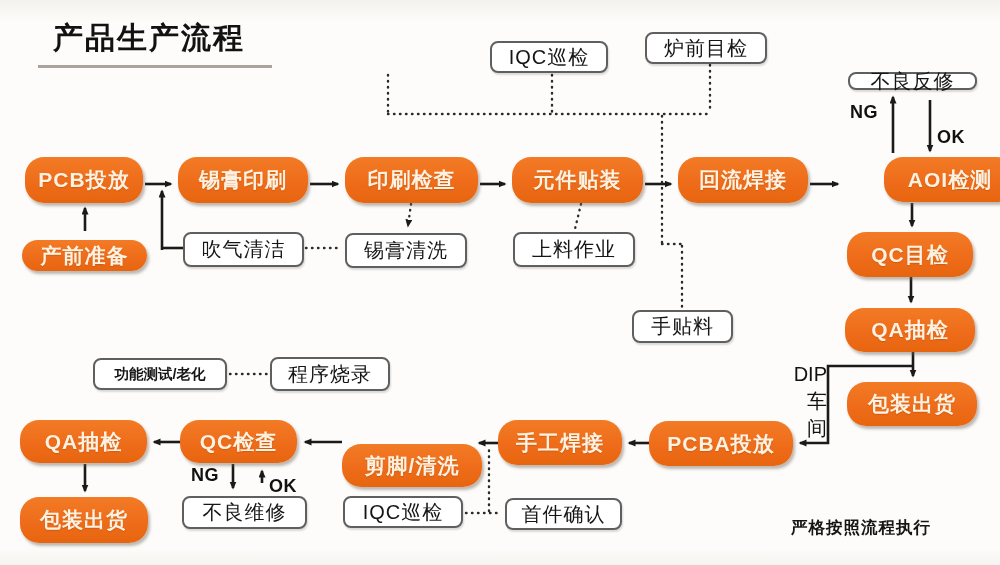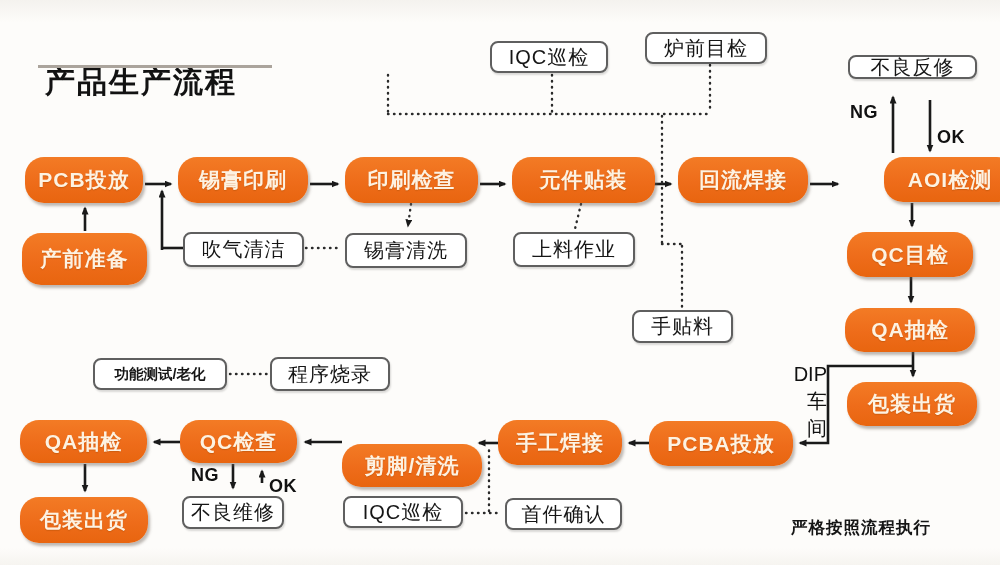--- a/index.html
+++ b/index.html
@@ -31,23 +31,22 @@
     border:2px solid #5f5f5f;
     border-radius:8px;
     font-size:20px;font-weight:500;letter-spacing:1px;
     box-shadow:1px 2px 2px rgba(0,0,0,.14);
   }
   .aux.small{font-size:14.5px;font-weight:700;letter-spacing:0;}
   .lbl{
     position:absolute;color:#111;font-weight:800;font-size:18px;letter-spacing:.5px;
   }
   #title{
-    position:absolute;left:45px;top:18px;font-size:30px;font-weight:900;color:#121212;
+    position:absolute;left:53px;top:18px;font-size:30px;font-weight:900;color:#121212;
     letter-spacing:2px;
-    margin-top:44px;
   }
   #title-underline{
     position:absolute;left:38px;top:65px;width:234px;height:3px;background:#aba49c;
   }
   #footer-note{
     position:absolute;left:791px;top:517px;font-size:16.5px;font-weight:800;color:#151515;letter-spacing:1px;
   }
   #dip-label{position:absolute;left:791px;top:361px;width:36px;text-align:right;line-height:1.35;
     font-size:20px;font-weight:400;color:#111;}
   svg#wires{position:absolute;left:0;top:0;}
@@ -103,49 +102,49 @@
       <path d="M466,513 L502,513"></path>
       <path d="M489,511 L489,447"></path>
     </g>
   </svg>
 
   <div id="title">产品生产流程</div>
   <div id="title-underline"></div>
 
   <div class="nd aux" style="left:490px;top:41px;width:118px;height:32px">IQC巡检</div>
   <div class="nd aux" style="left:645px;top:32px;width:122px;height:32px">炉前目检</div>
-  <div class="nd aux" style="left:848px;top:55px;width:129px;height:24px">不良反修</div>
+  <div class="nd aux" style="left:848px;top:72px;width:129px;height:18px">不良反修</div>
 
   <div class="nd proc" style="left:25px;top:157px;width:118px;height:46px">PCB投放</div>
   <div class="nd proc" style="left:178px;top:157px;width:130px;height:46px">锡膏印刷</div>
   <div class="nd proc" style="left:345px;top:157px;width:133px;height:46px">印刷检查</div>
-  <div class="nd proc" style="left:512px;top:157px;width:143px;height:46px">元件贴装</div>
+  <div class="nd proc" style="left:512px;top:157px;width:131px;height:46px">元件贴装</div>
   <div class="nd proc" style="left:678px;top:157px;width:130px;height:46px">回流焊接</div>
   <div class="nd proc" style="left:884px;top:157px;width:132px;height:45px">AOI检测</div>
 
-  <div class="nd proc" style="left:22px;top:233px;width:125px;height:52px">产前准备</div>
+  <div class="nd proc" style="left:22px;top:240px;width:125px;height:31px">产前准备</div>
   <div class="nd aux" style="left:183px;top:232px;width:121px;height:35px">吹气清洁</div>
   <div class="nd aux" style="left:345px;top:233px;width:122px;height:35px">锡膏清洗</div>
   <div class="nd aux" style="left:513px;top:232px;width:122px;height:35px">上料作业</div>
   <div class="nd proc" style="left:847px;top:232px;width:126px;height:45px">QC目检</div>
 
   <div class="nd aux" style="left:632px;top:310px;width:101px;height:33px">手贴料</div>
   <div class="nd proc" style="left:845px;top:308px;width:130px;height:44px">QA抽检</div>
   <div class="nd proc" style="left:847px;top:382px;width:130px;height:44px">包装出货</div>
   <div class="nd aux" style="left:270px;top:357px;width:120px;height:34px">程序烧录</div>
   <div class="nd aux small" style="left:93px;top:358px;width:134px;height:32px">功能测试/老化</div>
 
   <div class="nd proc" style="left:20px;top:420px;width:127px;height:43px">QA抽检</div>
   <div class="nd proc" style="left:180px;top:420px;width:117px;height:43px">QC检查</div>
   <div class="nd proc" style="left:342px;top:444px;width:140px;height:43px">剪脚/清洗</div>
   <div class="nd proc" style="left:498px;top:420px;width:124px;height:45px">手工焊接</div>
   <div class="nd proc" style="left:649px;top:421px;width:144px;height:45px">PCBA投放</div>
   <div class="nd proc" style="left:20px;top:497px;width:128px;height:46px">包装出货</div>
 
-  <div class="nd aux" style="left:182px;top:496px;width:102px;height:33px">不良维修</div>
+  <div class="nd aux" style="left:182px;top:496px;width:125px;height:33px">不良维修</div>
   <div class="nd aux" style="left:343px;top:496px;width:120px;height:32px">IQC巡检</div>
   <div class="nd aux" style="left:505px;top:498px;width:117px;height:32px">首件确认</div>
 
   <div class="lbl" style="left:850px;top:102px">NG</div>
   <div class="lbl" style="left:937px;top:127px">OK</div>
   <div class="lbl" style="left:191px;top:465px">NG</div>
   <div class="lbl" style="left:269px;top:476px">OK</div>
   <div id="dip-label">
     <div>DIP</div>
     <div class="cjk">车</div>

